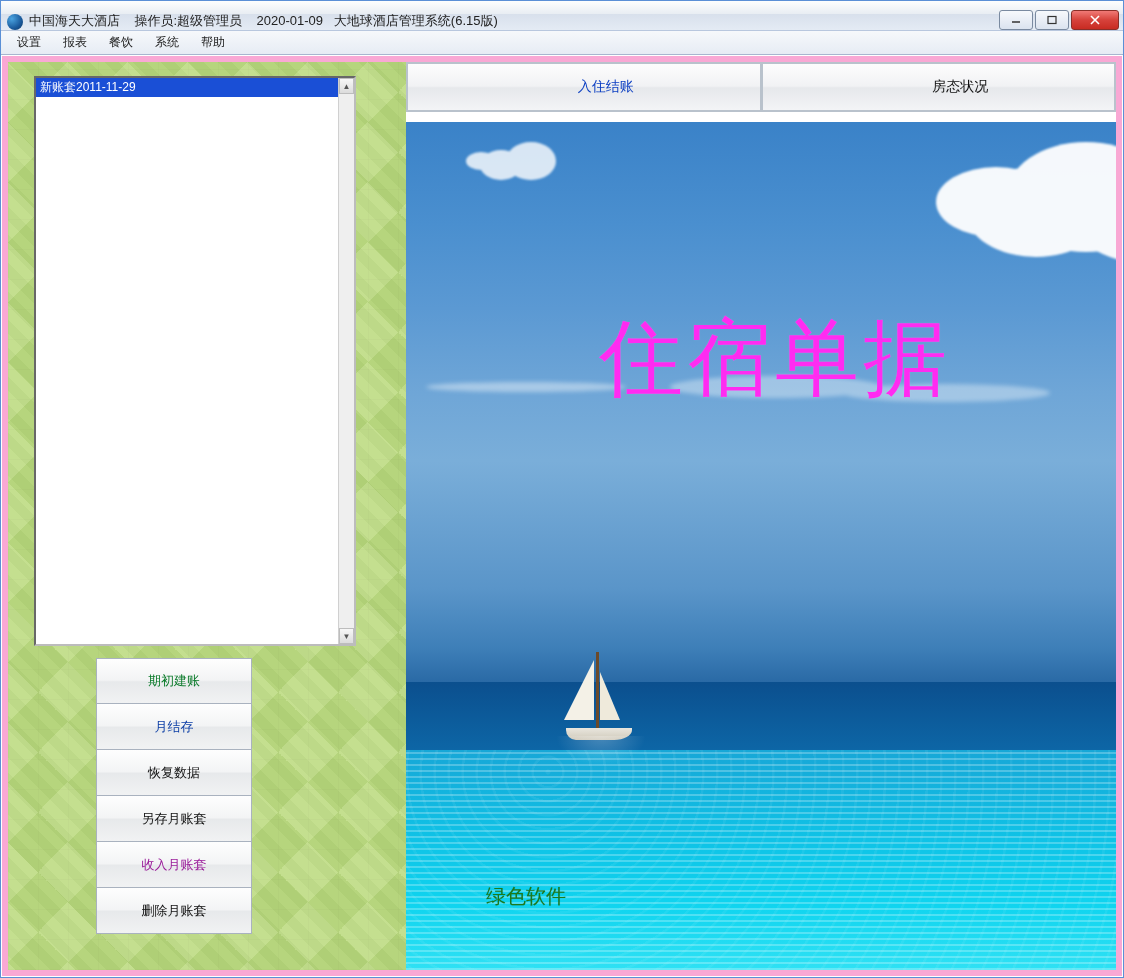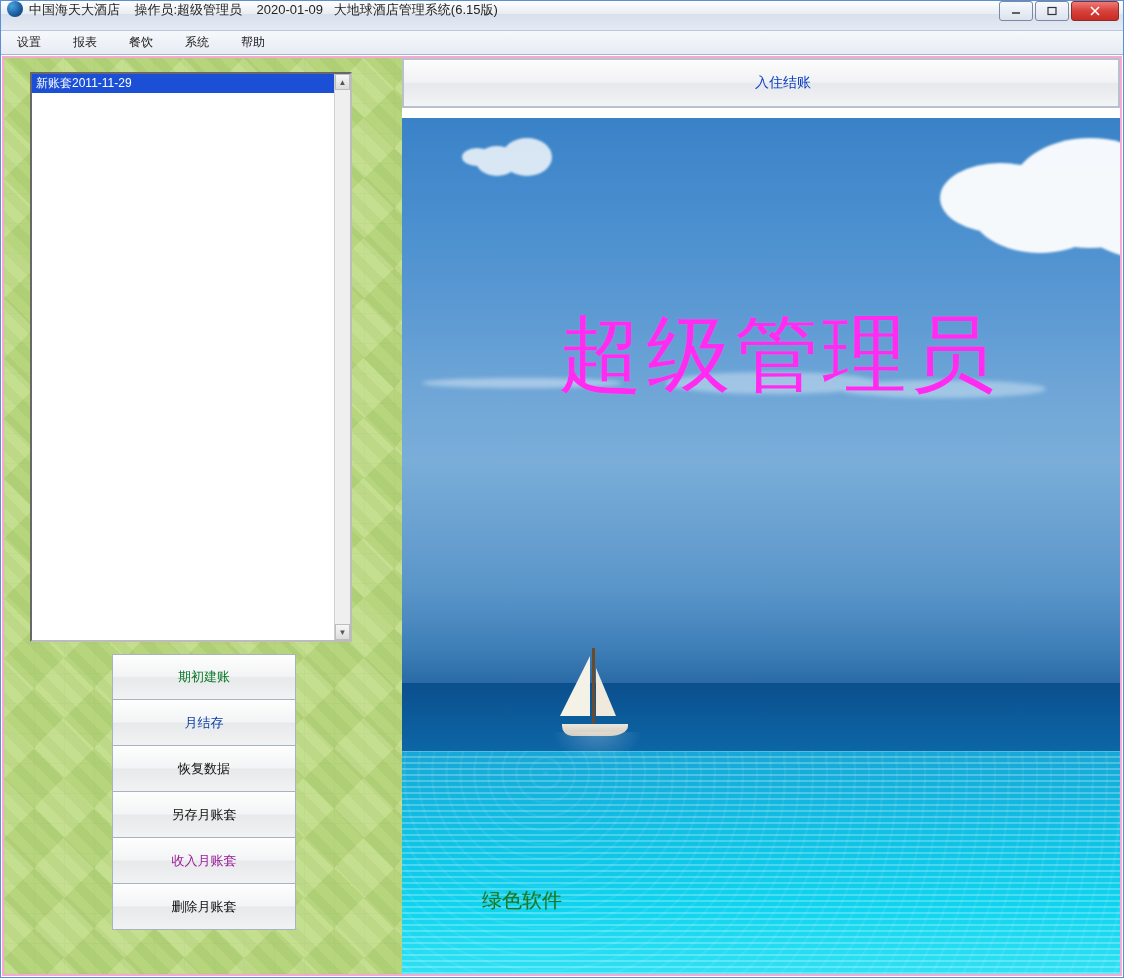--- a/index.html
+++ b/index.html
@@ -17,21 +17,21 @@
   border: 1px solid #5a8fd6;
   display: flex;
   flex-direction: column;
   background: #fff;
 }
 .titlebar {
   height: 30px;
   background: linear-gradient(#fdfefe, #e8edf3 45%, #d8e0ec 46%, #e4ebf4);
   border-bottom: 1px solid #b8c7de;
   display: flex;
-  align-items: flex-start;
+  align-items: flex-end;
   padding: 0 4px 0 6px;
 }
 .titlebar .app-icon {
   width: 16px; height: 16px;
   border-radius: 50%;
   background: radial-gradient(circle at 30% 30%, #4aa3e0, #1a5a9c 60%, #0c3560);
   margin-right: 6px;
   flex: none;
 }
 .titlebar .title-text { color: #222; font-size: 13px; flex: 1; white-space: pre; }
@@ -47,31 +47,31 @@
 .win-btn.close { background: linear-gradient(#f07a76,#d6423b,#c82b22); border-color: #8a2e28; color: #fff; width: 48px; }
 .win-btn svg { width: 12px; height: 10px; }
 
 .menubar {
   height: 24px;
   background: linear-gradient(#f6f8fb,#e6ecf4);
   border-bottom: 1px solid #a7b6cf;
   display: flex;
   align-items: center;
   padding: 0 6px;
-  gap: 12px;
+  gap: 2px;
 }
 .menu-item {
   padding: 2px 10px;
   color: #222;
   cursor: default;
 }
 
 .client {
   flex: 1;
-  border: 2px solid #f9a8d4;
+  border: 6px solid #f9a8d4;
   margin: 1px;
   display: flex;
   position: relative;
   overflow: hidden;
 }
 
 
 .side-area {
   width: 398px;
   flex: none;
@@ -113,23 +113,23 @@
 }
 .list-scroll .sbtn {
   height: 16px; background: linear-gradient(#f7f7f7,#dcdcdc);
   border: 1px solid #bdbdbd; display:flex;align-items:center;justify-content:center;
   font-size: 8px; color:#555;
 }
 .list-scroll .sbtn.bottom { position:absolute; bottom:0; left:0; right:0; }
 
 .side-buttons {
   position: absolute;
-  left: 108px;
+  left: 88px;
   top: 596px;
-  width: 184px;
+  width: 156px;
   display: flex;
   flex-direction: column;
 }
 .side-btn {
   height: 46px;
   background: linear-gradient(#fefefe,#f3f4f5 48%,#e7e9eb 52%,#f1f2f3);
   border: 1px solid #a9b2bf;
   display: flex; align-items: center; justify-content: center;
   font-size: 13px;
   cursor: default;
@@ -288,35 +288,36 @@
         <div class="side-btn c-black">恢复数据</div>
         <div class="side-btn c-black">另存月账套</div>
         <div class="side-btn c-purple">收入月账套</div>
         <div class="side-btn c-black">删除月账套</div>
       </div>
     </div>
 
     <div class="main-area">
       <div class="top-tabs">
         <div class="top-tab active">入住结账</div>
+        <div class="top-tab">房态状况</div>
       </div>
 
       <div class="scene">
         <div class="sky"></div>
         <div class="cloud c2"></div>
         <div class="cloud c1"></div>
         <div class="cloud c3"></div>
         <div class="sea-far"></div>
         <div class="sea-near"></div>
         <div class="boat">
           <div class="sail1"></div>
           <div class="sail2"></div>
           <div class="mast"></div>
           <div class="hull"></div>
         </div>
         <div class="reflection"></div>
-        <div class="welcome">超级管理员</div>
+        <div class="welcome">住宿单据</div>
         <div class="watermark">绿色软件</div>
       </div>
     </div>
 
   </div>
 </div>
 
 </body></html>

